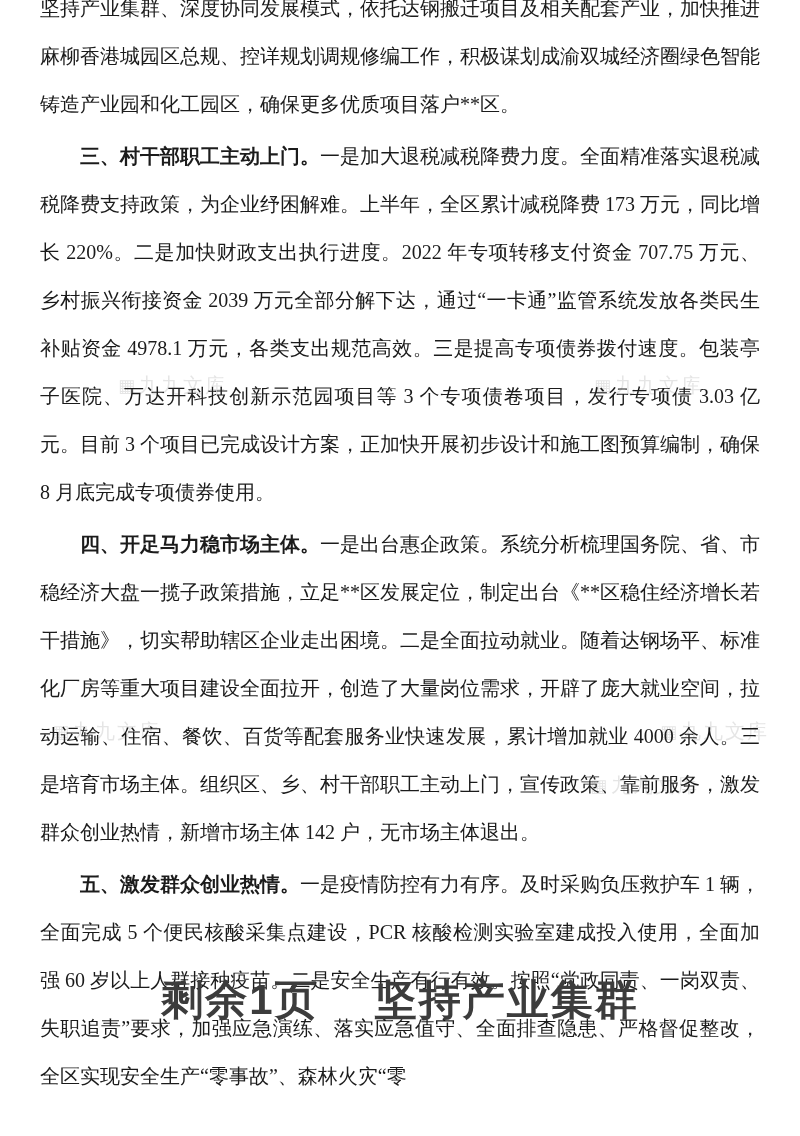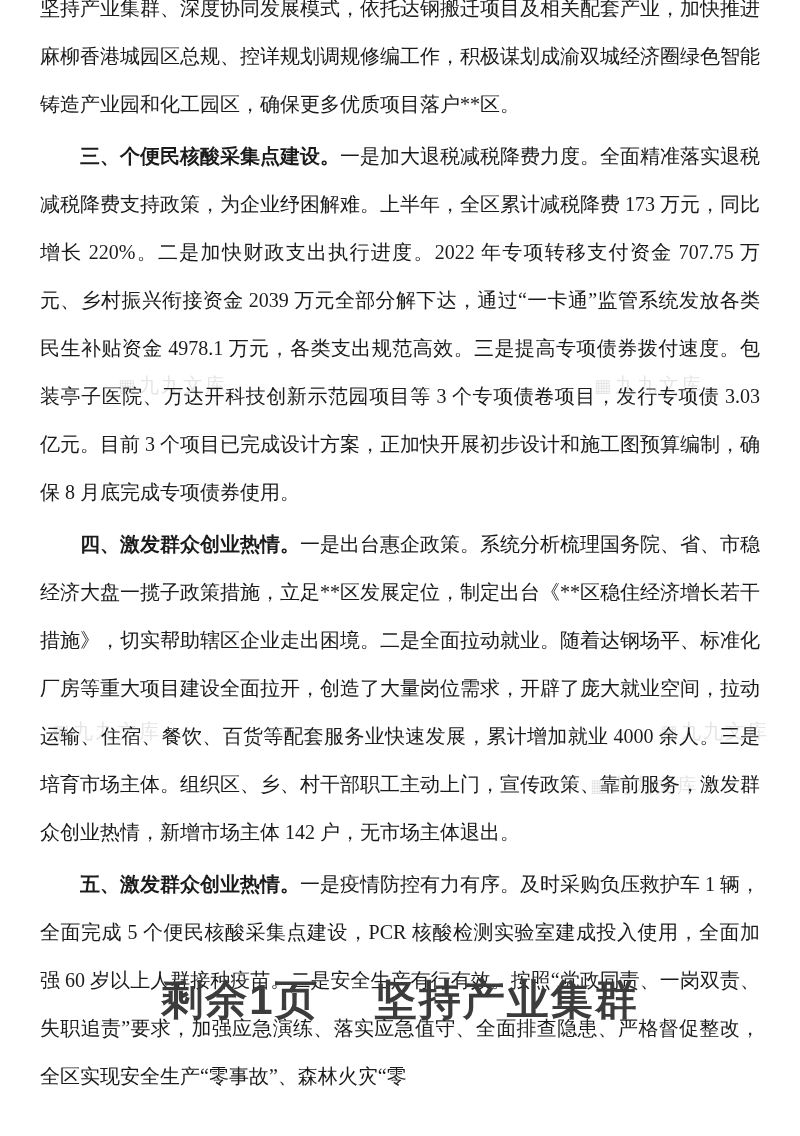--- a/index.html
+++ b/index.html
@@ -74,23 +74,23 @@
     color: #3c3c3c;
     letter-spacing: 2px;
   }
 </style>
 </head>
 <body>
 
 <div class="page-body">
   <p class="para"><span class="lead"></span><span>坚持产业集群、深度协同发展模式，依托达钢搬迁项目及相关配套产业，加快推进麻柳香港城园区总规、控详规划调规修编工作，积极谋划成渝双城经济圈绿色智能铸造产业园和化工园区，确保更多优质项目落户**区。</span></p>
 
-  <p class="para indent"><span class="lead">三、个便民核酸采集点建设。</span><span>一是加大退税减税降费力度。全面精准落实退税减税降费支持政策，为企业纾困解难。上半年，全区累计减税降费 173 万元，同比增长 220%。二是加快财政支出执行进度。2022 年专项转移支付资金 707.75 万元、乡村振兴衔接资金 2039 万元全部分解下达，通过“一卡通”监管系统发放各类民生补贴资金 4978.1 万元，各类支出规范高效。三是提高专项债券拨付速度。包装亭子医院、万达开科技创新示范园项目等 3 个专项债卷项目，发行专项债 3.03 亿元。目前 3 个项目已完成设计方案，正加快开展初步设计和施工图预算编制，确保 8 月底完成专项债券使用。</span></p>
+  <p class="para indent"><span class="lead">三、村干部职工主动上门。</span><span>一是加大退税减税降费力度。全面精准落实退税减税降费支持政策，为企业纾困解难。上半年，全区累计减税降费 173 万元，同比增长 220%。二是加快财政支出执行进度。2022 年专项转移支付资金 707.75 万元、乡村振兴衔接资金 2039 万元全部分解下达，通过“一卡通”监管系统发放各类民生补贴资金 4978.1 万元，各类支出规范高效。三是提高专项债券拨付速度。包装亭子医院、万达开科技创新示范园项目等 3 个专项债卷项目，发行专项债 3.03 亿元。目前 3 个项目已完成设计方案，正加快开展初步设计和施工图预算编制，确保 8 月底完成专项债券使用。</span></p>
 
-  <p class="para indent"><span class="lead">四、激发群众创业热情。</span><span>一是出台惠企政策。系统分析梳理国务院、省、市稳经济大盘一揽子政策措施，立足**区发展定位，制定出台《**区稳住经济增长若干措施》，切实帮助辖区企业走出困境。二是全面拉动就业。随着达钢场平、标准化厂房等重大项目建设全面拉开，创造了大量岗位需求，开辟了庞大就业空间，拉动运输、住宿、餐饮、百货等配套服务业快速发展，累计增加就业 4000 余人。三是培育市场主体。组织区、乡、村干部职工主动上门，宣传政策、靠前服务，激发群众创业热情，新增市场主体 142 户，无市场主体退出。</span></p>
+  <p class="para indent"><span class="lead">四、开足马力稳市场主体。</span><span>一是出台惠企政策。系统分析梳理国务院、省、市稳经济大盘一揽子政策措施，立足**区发展定位，制定出台《**区稳住经济增长若干措施》，切实帮助辖区企业走出困境。二是全面拉动就业。随着达钢场平、标准化厂房等重大项目建设全面拉开，创造了大量岗位需求，开辟了庞大就业空间，拉动运输、住宿、餐饮、百货等配套服务业快速发展，累计增加就业 4000 余人。三是培育市场主体。组织区、乡、村干部职工主动上门，宣传政策、靠前服务，激发群众创业热情，新增市场主体 142 户，无市场主体退出。</span></p>
 
   <p class="para indent"><span class="lead">五、激发群众创业热情。</span><span>一是疫情防控有力有序。及时采购负压救护车 1 辆，全面完成 5 个便民核酸采集点建设，PCR 核酸检测实验室建成投入使用，全面加强 60 岁以上人群接种疫苗。二是安全生产有行有效。按照“党政同责、一岗双责、失职追责”要求，加强应急演练、落实应急值守、全面排查隐患、严格督促整改，全区实现安全生产“零事故”、森林火灾“零</span></p>
 </div>
 
 <div class="watermark wm1">
     <span class="wm-logo">▦</span>
     <span>九九文库</span>
   </div>
 <div class="watermark wm2">
     <span class="wm-logo">▦</span>

